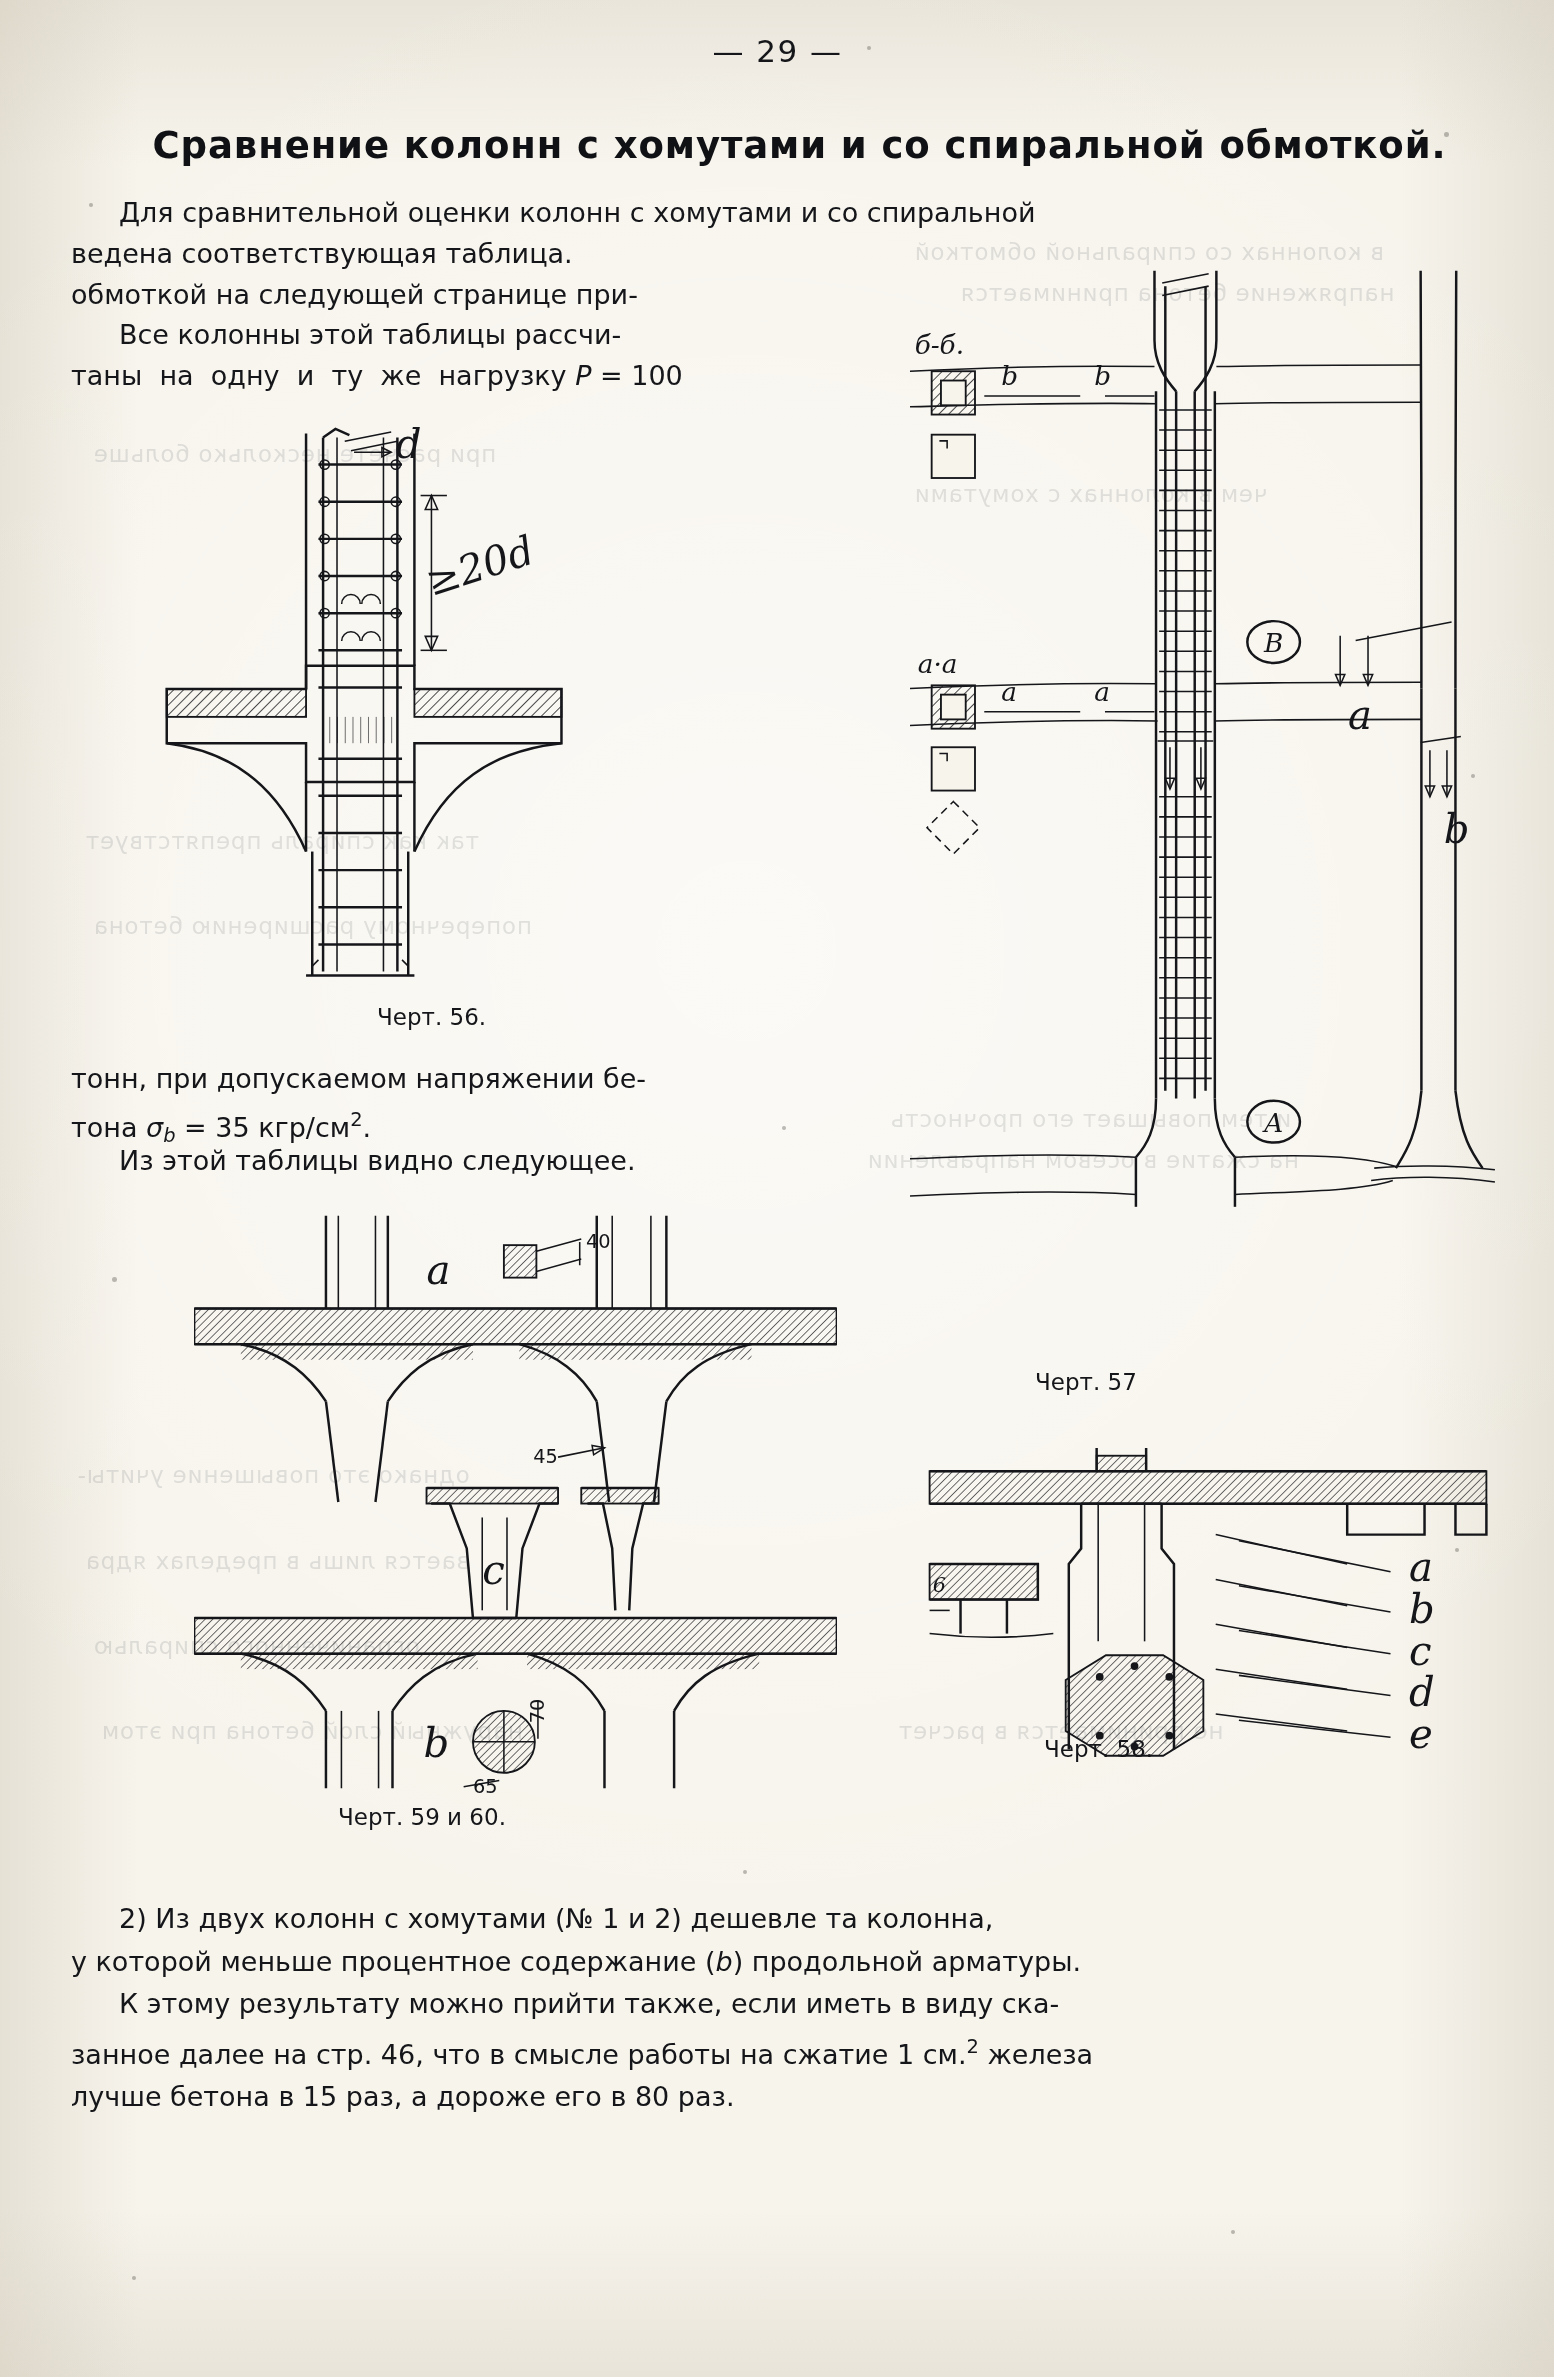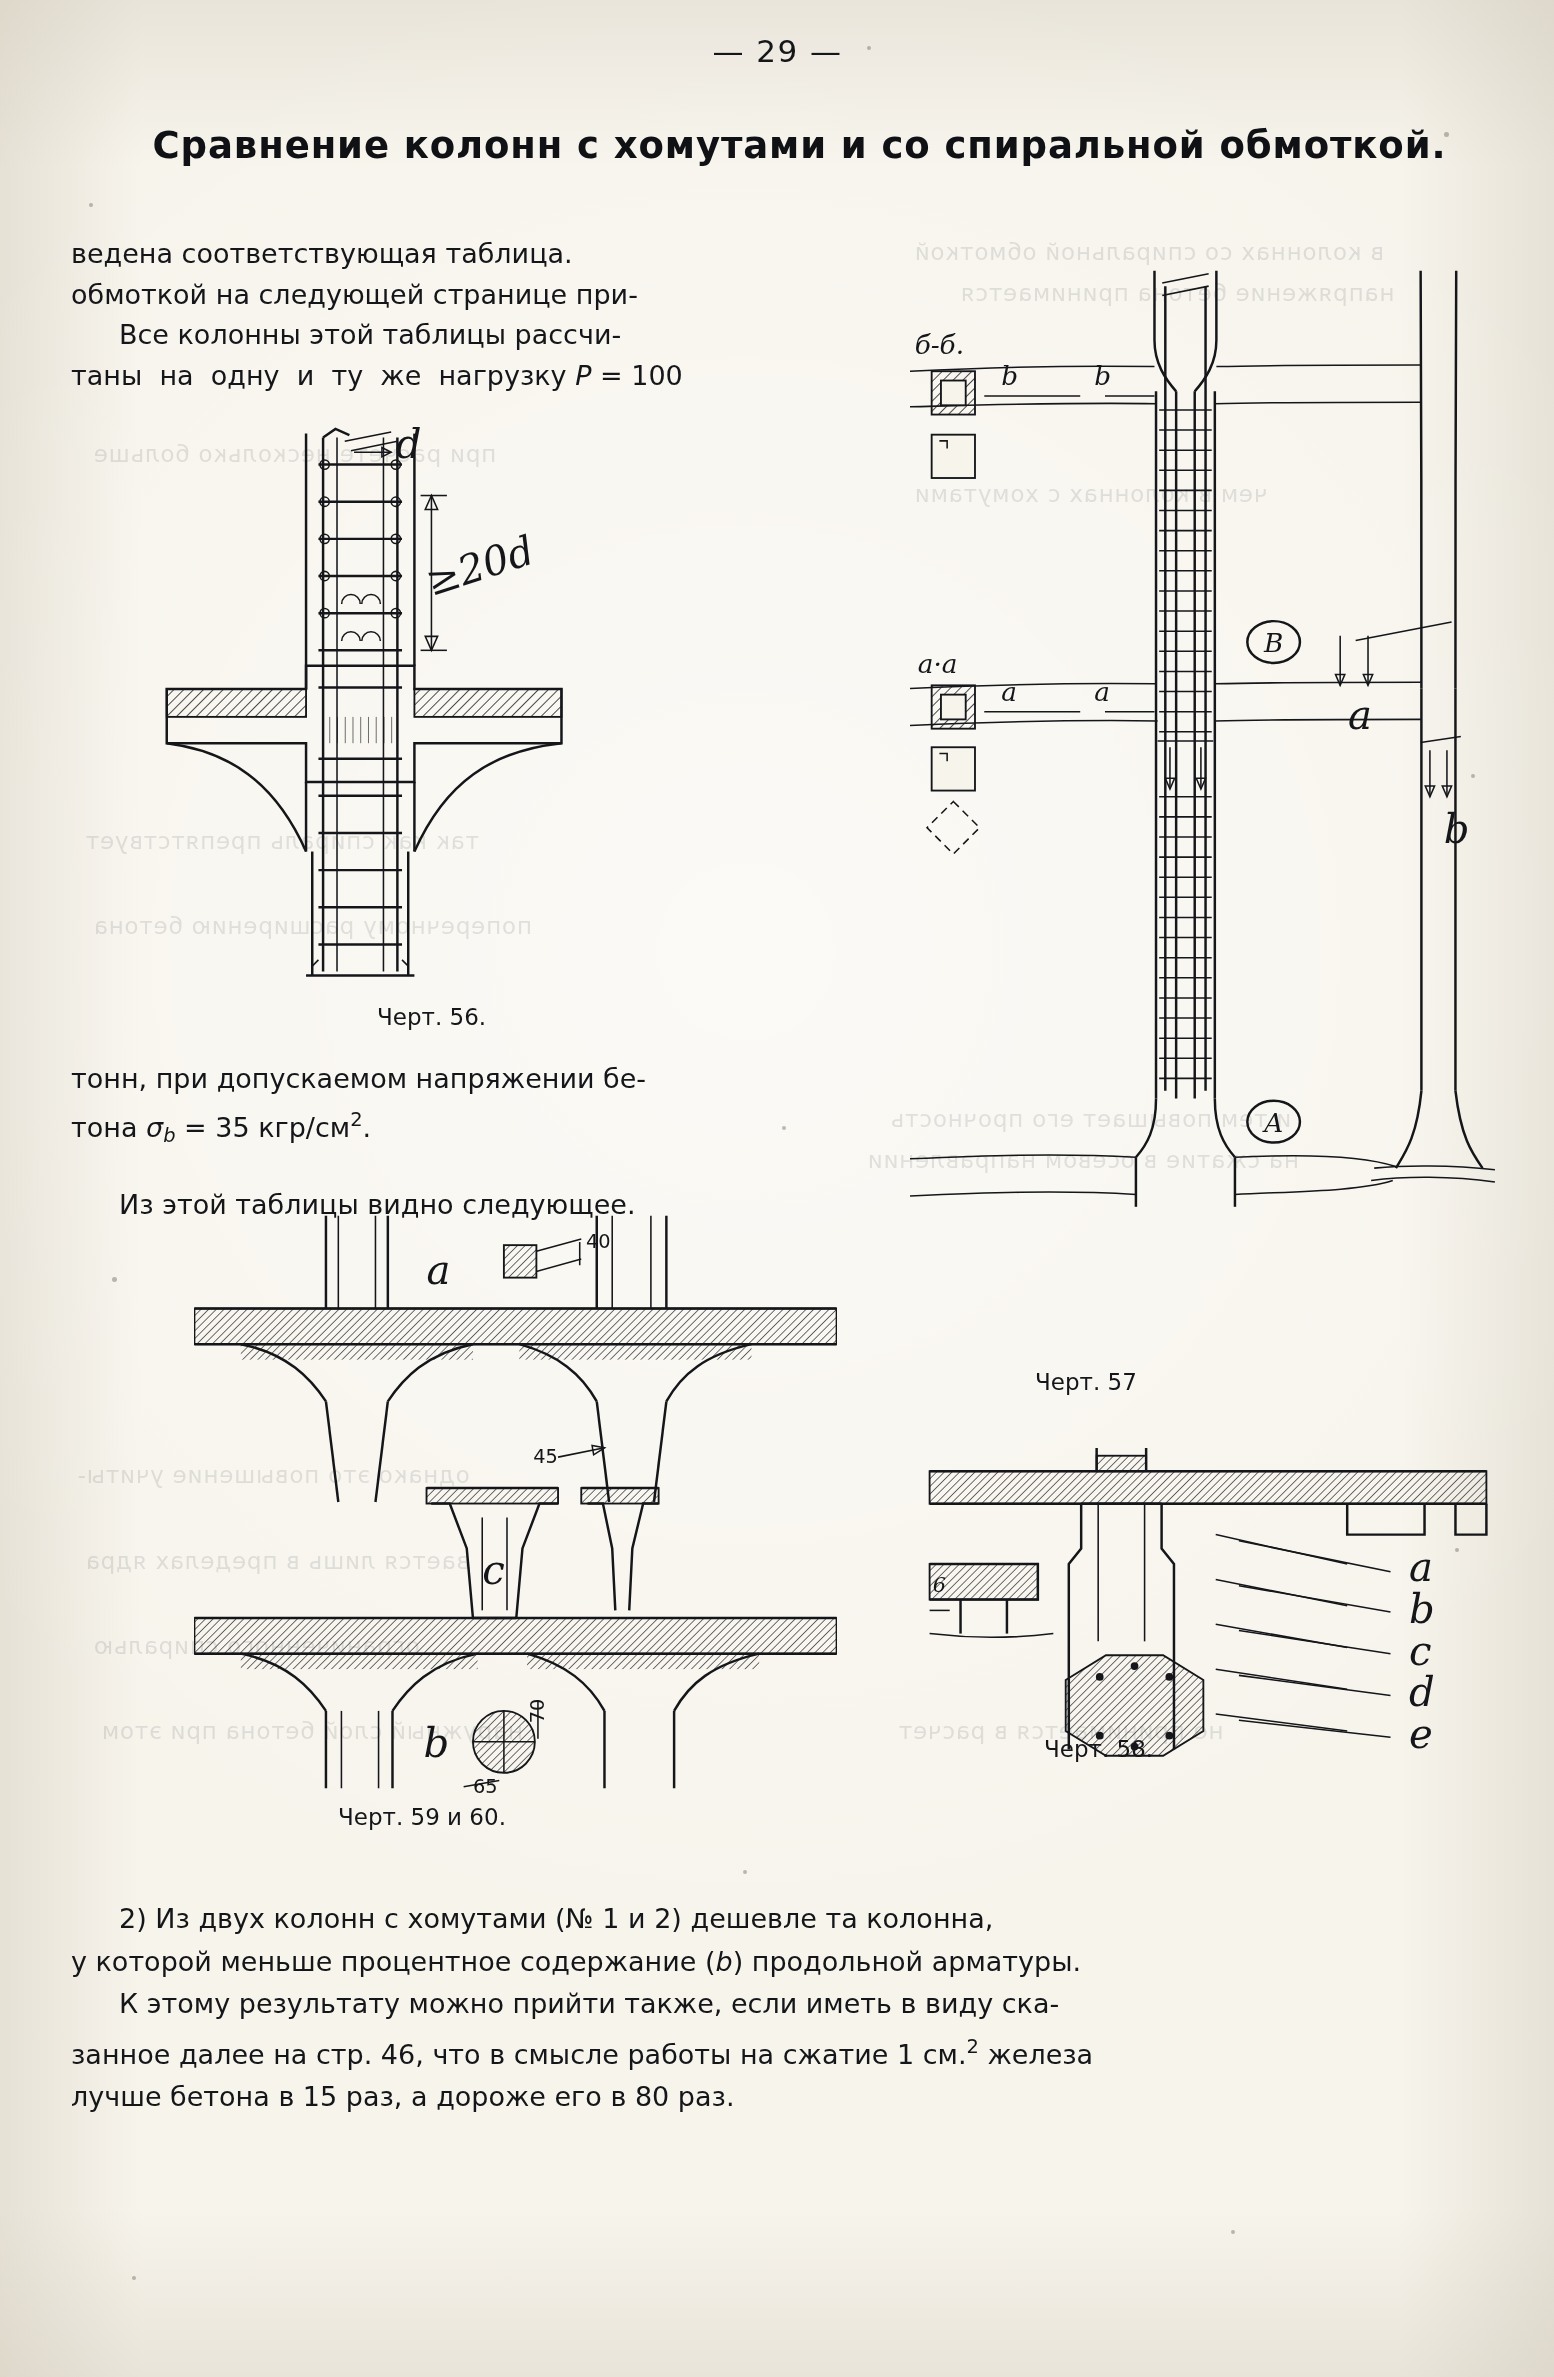--- a/index.html
+++ b/index.html
@@ -70,21 +70,21 @@
   .tx p {
     margin: 0;
     text-indent: 48px;
   }
   .tx p.noind { text-indent: 0; }
 
   #para-1 { left: 71px; top: 192px; width: 1363px; }
 
   #para-2 { left: 71px; top: 314px; width: 759px; }
   #para-3 { left: 71px; top: 1058px; width: 774px; }
-  #para-4 { left: 71px; top: 1184px; width: 774px; }
+  #para-4 { left: 71px; top: 1140px; width: 774px; }
 
   #bottom-block {
     left: 71px; top: 1898px; width: 1401px;
   }
   #bottom-block p { margin: 0 0 1.5px 0; }
 
   .ital { font-style: italic; }
   .sub { font-size: 0.72em; vertical-align: -0.28em; }
   .sup { font-size: 0.72em; vertical-align: 0.55em; }
 
@@ -155,20 +155,23 @@
     <div class="ghost" style="left:101px; top:1711px;">наружный слой бетона при этом</div>
     <div class="ghost" style="left:898px; top:1711px;">не принимается в расчет</div>
   </div>
 
   <div class="content">
 
     <div class="page-number">— 29 —</div>
 
     <div class="heading">Сравнение колонн с хомутами и со спиральной обмоткой.</div>
 
+    <div class="tx" id="para-1">
+      <p>Для сравнительной оценки колонн с хомутами и со спиральной</p>
+    </div>
     <div class="tx" style="left:71px; top:233px; width:774px;">
       <p class="noind">ведена соответствующая таблица.</p>
       <p class="noind">обмоткой на следующей странице при-</p>
     </div>
 
     <div class="tx" id="para-2">
       <p>Все колонны этой таблицы рассчи-</p>
       <p class="noind">
         <span>таны&nbsp; на&nbsp; одну&nbsp; и&nbsp; ту&nbsp; же&nbsp; нагрузку&nbsp;</span><span class="ital">P</span><span>&nbsp;= 100</span>
       </p>

